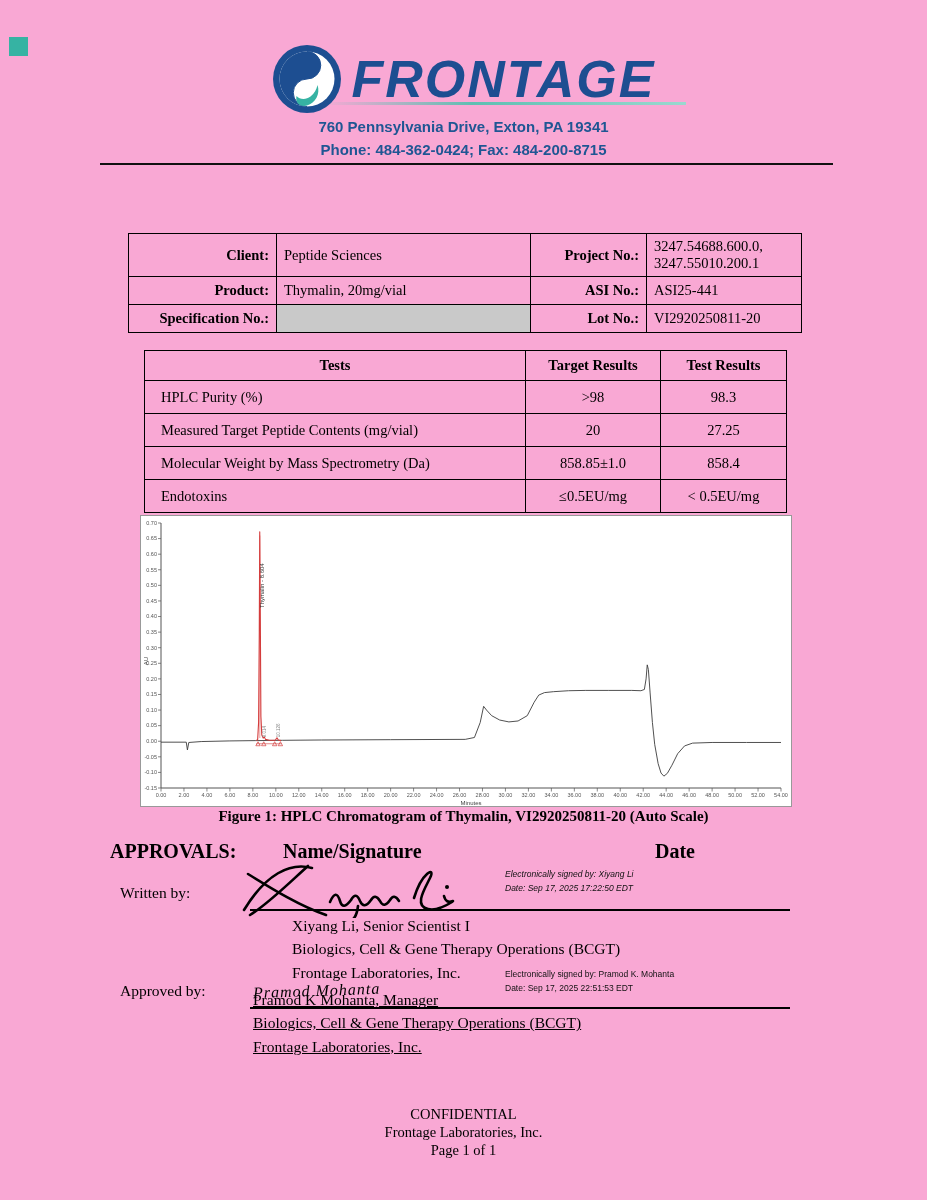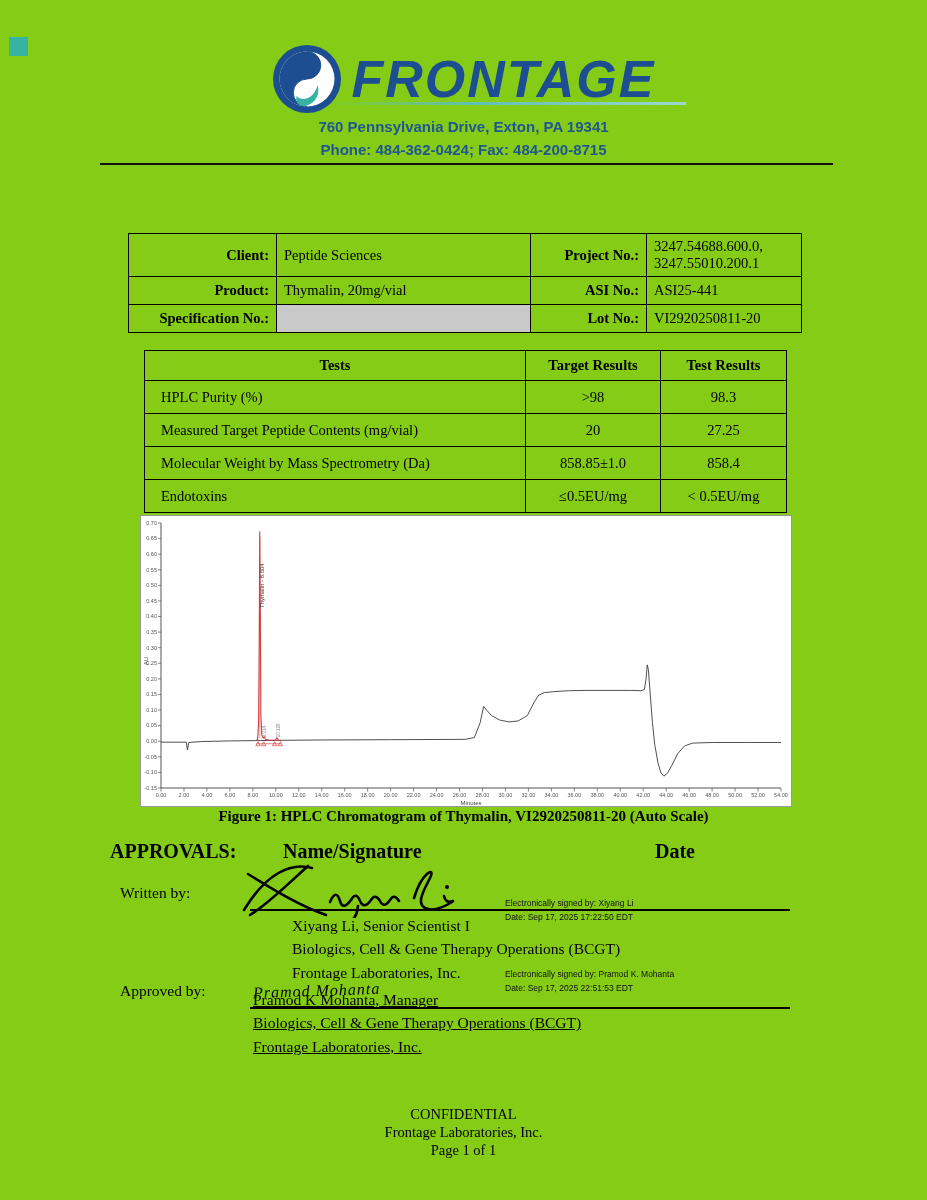--- a/index.html
+++ b/index.html
@@ -1,16 +1,16 @@
 <!DOCTYPE html>
 <html><head>
 <meta charset="utf-8">
 <style>
   html,body{margin:0;padding:0;background:#888;}
-  .page{position:relative;width:927px;height:1200px;background:#84cc16;overflow:hidden;
+  .page{position:relative;width:927px;height:1200px;background:#f9a8d4;overflow:hidden;
         font-family:"Liberation Serif",serif;color:#000;}
   .abs{position:absolute;}
   .center{left:0;width:927px;text-align:center;}
   
   .corner-square{left:9px;top:37px;width:19px;height:19px;background:#36b3a3;}
   .logo-row{left:0;top:44px;width:927px;display:flex;justify-content:center;align-items:center;gap:10px;}
   .wordmark{font-family:"Liberation Sans",sans-serif;font-style:italic;font-weight:800;
             font-size:52px;letter-spacing:2px;color:#1d4e91;line-height:70px;}
   .grad-bar{left:330px;top:102px;width:356px;height:3px;
             background:linear-gradient(90deg,rgba(95,191,178,0.05),#5fbfb2 40%,#9ad8cf);}
@@ -260,21 +260,21 @@
       <path d="M6,50 C28,14 52,2 74,8"></path>
       <path d="M70,6 C52,22 30,44 12,55"></path>
       <path d="M10,14 C36,30 62,46 88,55"></path>
       <path d="M92,42 q6,-14 10,-1 q3,10 11,-1 q5,-9 9,1 q4,9 11,-1 q4,-7 9,1 q4,8 10,-1 q4,-7 9,1"></path>
       <path d="M120,46 q-2,18 -14,15"></path>
       <path d="M176,38 C184,12 198,6 192,18 C186,30 176,46 190,49 C198,51 206,47 214,42"></path>
       <path d="M206,36 q2,8 9,5"></path>
     </g>
     <circle cx="209" cy="27" r="2" fill="#000"></circle>
   </svg>
-  <div class="abs esign" style="top:897px;">
+  <div class="abs esign" style="top:868px;font-style:italic;">
     <div>Electronically signed by: Xiyang Li</div>
     <div>Date: Sep 17, 2025 17:22:50 EDT</div>
   </div>
   <div class="abs sig-line" style="top:909px;"></div>
   <div class="abs sig-block" style="top:914px;margin-left:39px;">
     <div>Xiyang Li, Senior Scientist I</div>
     <div>Biologics, Cell &amp; Gene Therapy Operations (BCGT)</div>
     <div>Frontage Laboratories, Inc.</div>
   </div>
 

